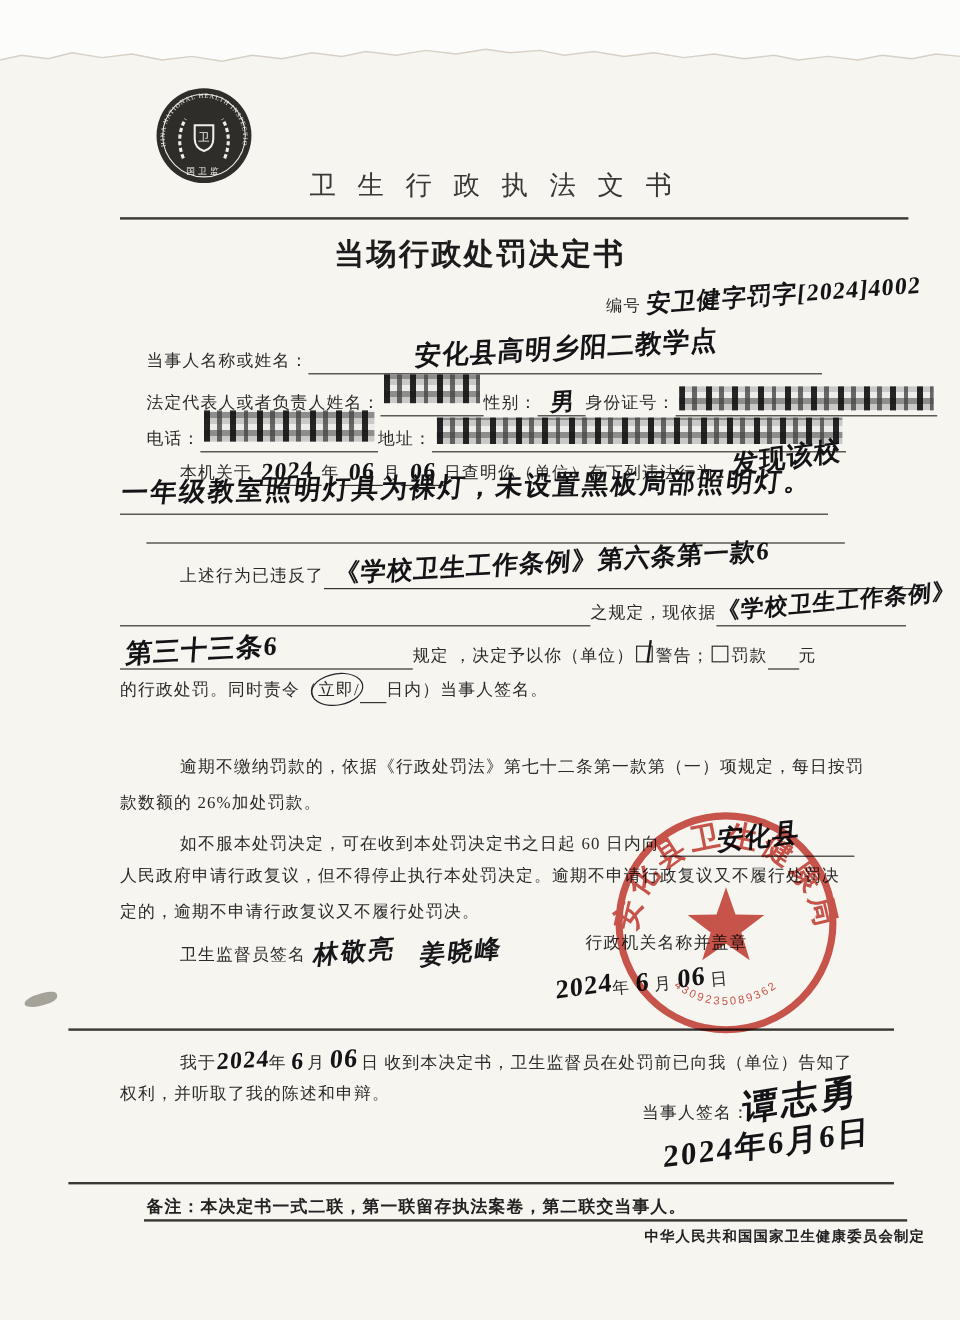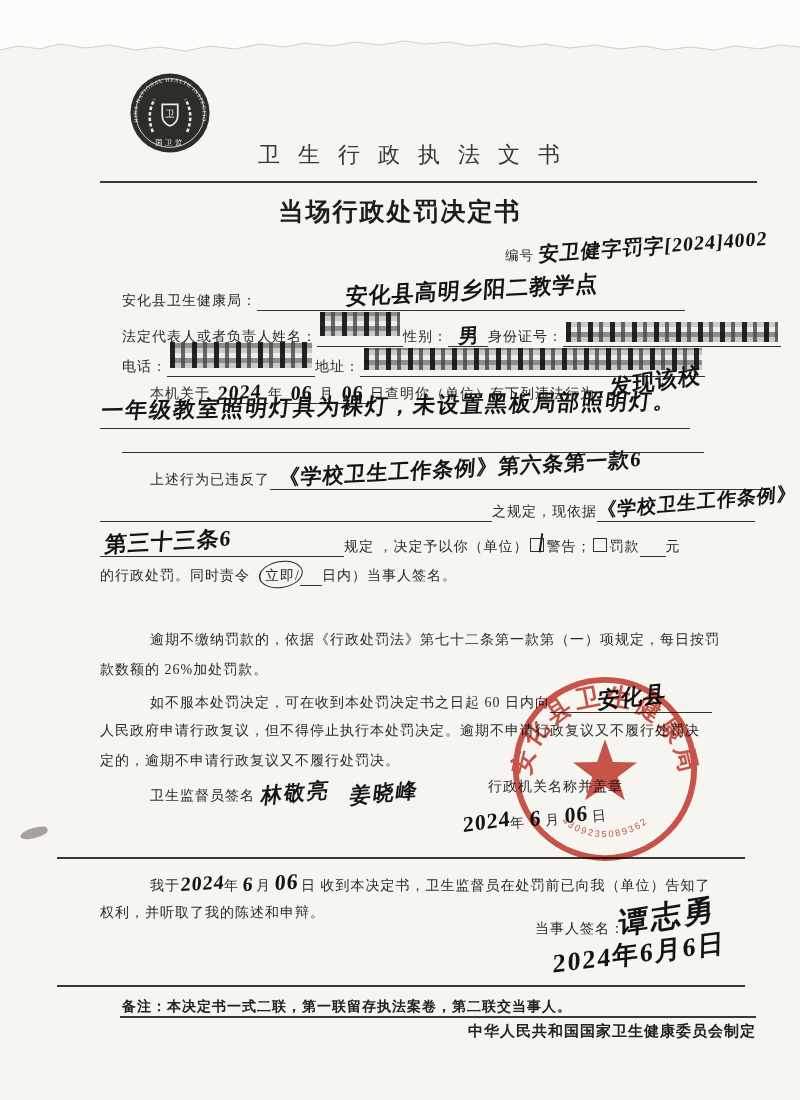--- a/index.html
+++ b/index.html
@@ -88,21 +88,21 @@
 
   <div class="p" style="top:138px;left:0;width:800px;text-align:center;font-size:22px;letter-spacing:18px;padding-left:18px;color:#3a3836;">卫生行政执法文书</div>
   <div class="rule" style="top:181px;left:100px;width:657px;height:2px;"></div>
   <div class="p hei" style="top:195px;left:0;width:800px;text-align:center;font-size:25px;letter-spacing:2px;color:#1c1c1c;">当场行政处罚决定书</div>
 
   <div class="p" style="top:243px;left:505px;font-size:13.5px;">
     <span>编号</span><span class="hw hw-lg" style="margin-left:4px;transform:rotate(-4deg) skewX(-9deg);">安卫健字罚字[2024]4002</span>
   </div>
 
   <div class="p" style="top:288px;left:122px;">
-    <span>安化县卫生健康局：</span><span class="fill" style="width:428px;"><span class="hw hw-xl" style="top:-2px;">安化县高明乡阳二教学点</span></span>
+    <span>当事人名称或姓名：</span><span class="fill" style="width:428px;"><span class="hw hw-xl" style="top:-2px;">安化县高明乡阳二教学点</span></span>
   </div>
 
   <div class="p" style="top:322px;left:122px;">
     <span>法定代表人或者负责人姓名：</span><span class="fill" style="width:86px;"><span class="mosaic" style="width:80px;height:24px;position:relative;top:-10px;"></span></span><span>性别：</span><span class="fill" style="width:40px;"><span class="hw hw-lg">男</span></span><span>身份证号：</span><span class="fill" style="width:218px;"><span class="mosaic" style="width:212px;height:20px;position:relative;top:-4px;"></span></span>
   </div>
 
   <div class="p" style="top:350px;left:122px;">
     <span>电话：</span><span class="fill" style="width:148px;"><span class="mosaic" style="width:142px;height:26px;position:relative;top:-8px;"></span></span><span>地址：</span><span class="fill" style="width:345px;"><span class="mosaic" style="width:338px;height:22px;position:relative;top:-6px;"></span></span>
   </div>
 
@@ -165,15 +165,15 @@
   </div>
   <div class="p" style="top:902px;left:100px;">权利，并听取了我的陈述和申辩。</div>
   <div class="p" style="top:918px;left:535px;">当事人签名：</div>
   <div id="party-signature">谭志勇</div>
   <div id="sign-date">2024年6月6日</div>
 
   <div class="rule" style="top:985px;left:57px;width:688px;height:1.5px;"></div>
 
   <div class="p hei" style="top:997px;left:122px;font-size:14px;color:#222;">备注：本决定书一式二联，第一联留存执法案卷，第二联交当事人。</div>
   <div class="rule" style="top:1016px;left:120px;width:636px;height:2px;"></div>
-  <div class="p hei" style="top:1022px;left:0;width:756px;text-align:right;font-size:15px;color:#222;">中华人民共和国国家卫生健康委员会制定</div>
+  <div class="p hei" style="top:1022px;left:0;width:756px;text-align:right;font-size:12px;color:#222;padding-left:15px;">中华人民共和国国家卫生健康委员会制定</div>
 
 </div>
 
 </body></html>

